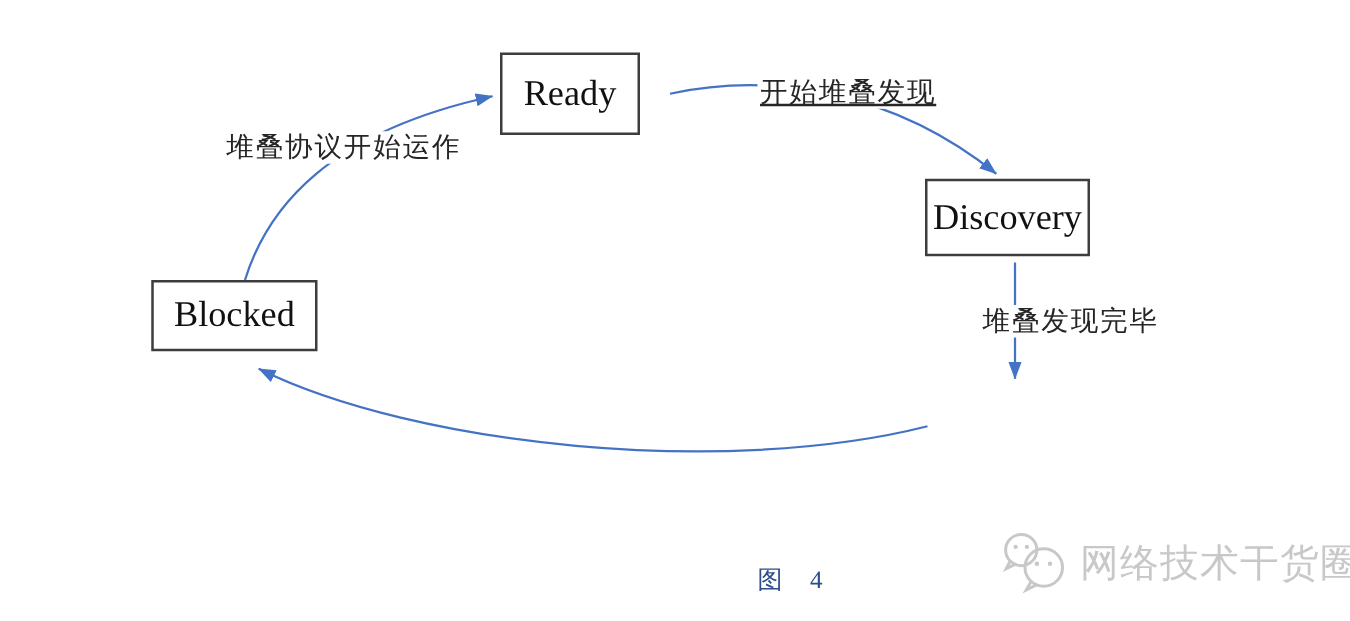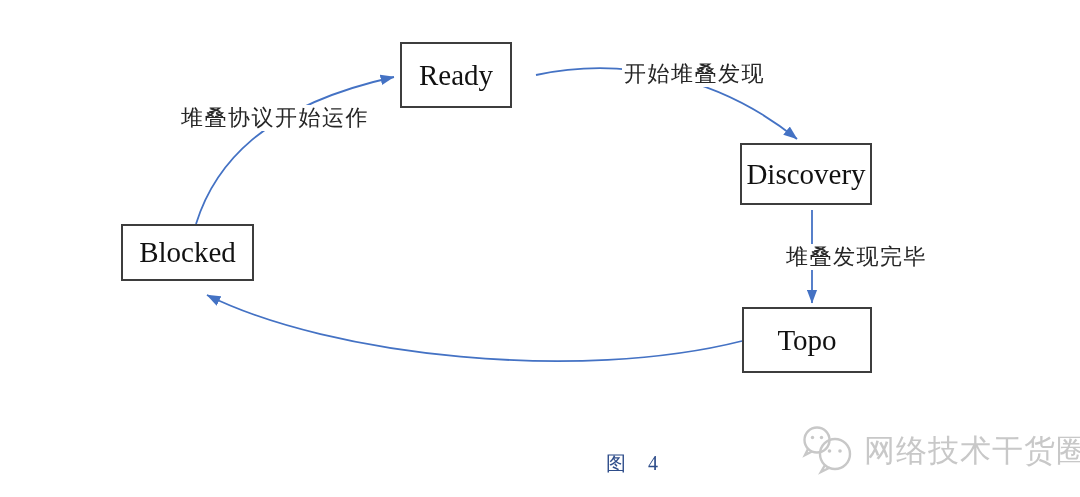--- a/index.html
+++ b/index.html
@@ -85,27 +85,26 @@
     <path class="edge-path" d="M 196 224 C 214 166, 262 106, 394 77" marker-end="url(#ah)"></path>
     <path class="edge-path" d="M 536 75 C 620 57, 716 74, 797 139" marker-end="url(#ah)"></path>
     <path class="edge-path" d="M 812 210 L 812 303" marker-end="url(#ah)"></path>
     <path class="edge-path" d="M 742 341 C 580 382, 332 357, 207 295" marker-end="url(#ah)"></path>
   </svg>
 
   <div class="node" style="left:400px;top:42px;width:112px;height:66px;">Ready</div>
 
   <div class="node" style="left:740px;top:143px;width:132px;height:62px;">Discovery</div>
 
-  <div class="node" style="left:742px;top:307px;width:130px;height:66px;">Topo</div>
 
   <div class="node" style="left:121px;top:224px;width:133px;height:57px;">Blocked</div>
 
   <div class="edge-label" style="left:179px;top:105px;">堆叠协议开始运作</div>
 
-  <div class="edge-label" style="left:622px;top:61px;">开始堆叠发现</div>
+  <div class="edge-label" style="left:606px;top:61px;text-decoration:underline;">开始堆叠发现</div>
 
   <div class="edge-label" style="left:747px;top:244px;margin-left:37px;">堆叠发现完毕</div>
 
 
   <div class="caption">图  4</div>
 
   <div class="watermark">
     <svg class="wechat-icon" width="62" height="56" viewBox="0 0 62 56">
       <circle cx="21" cy="17" r="12.5"></circle>
       <path d="M12 26 L9 32 L16 28.5"></path>

